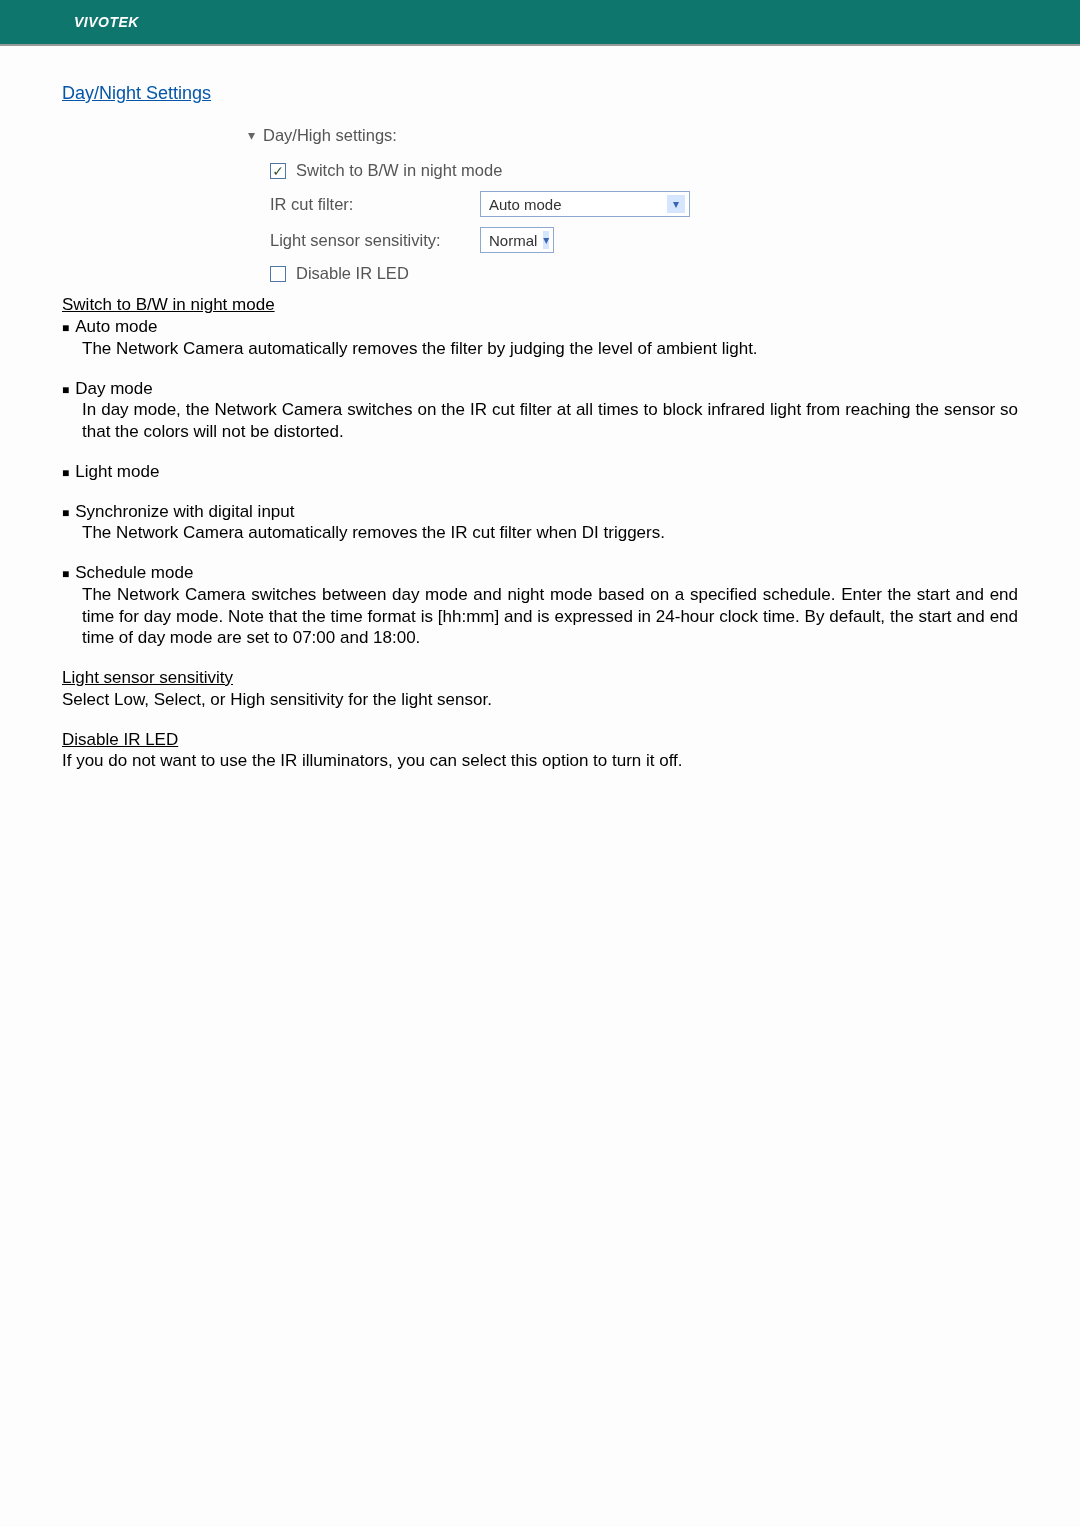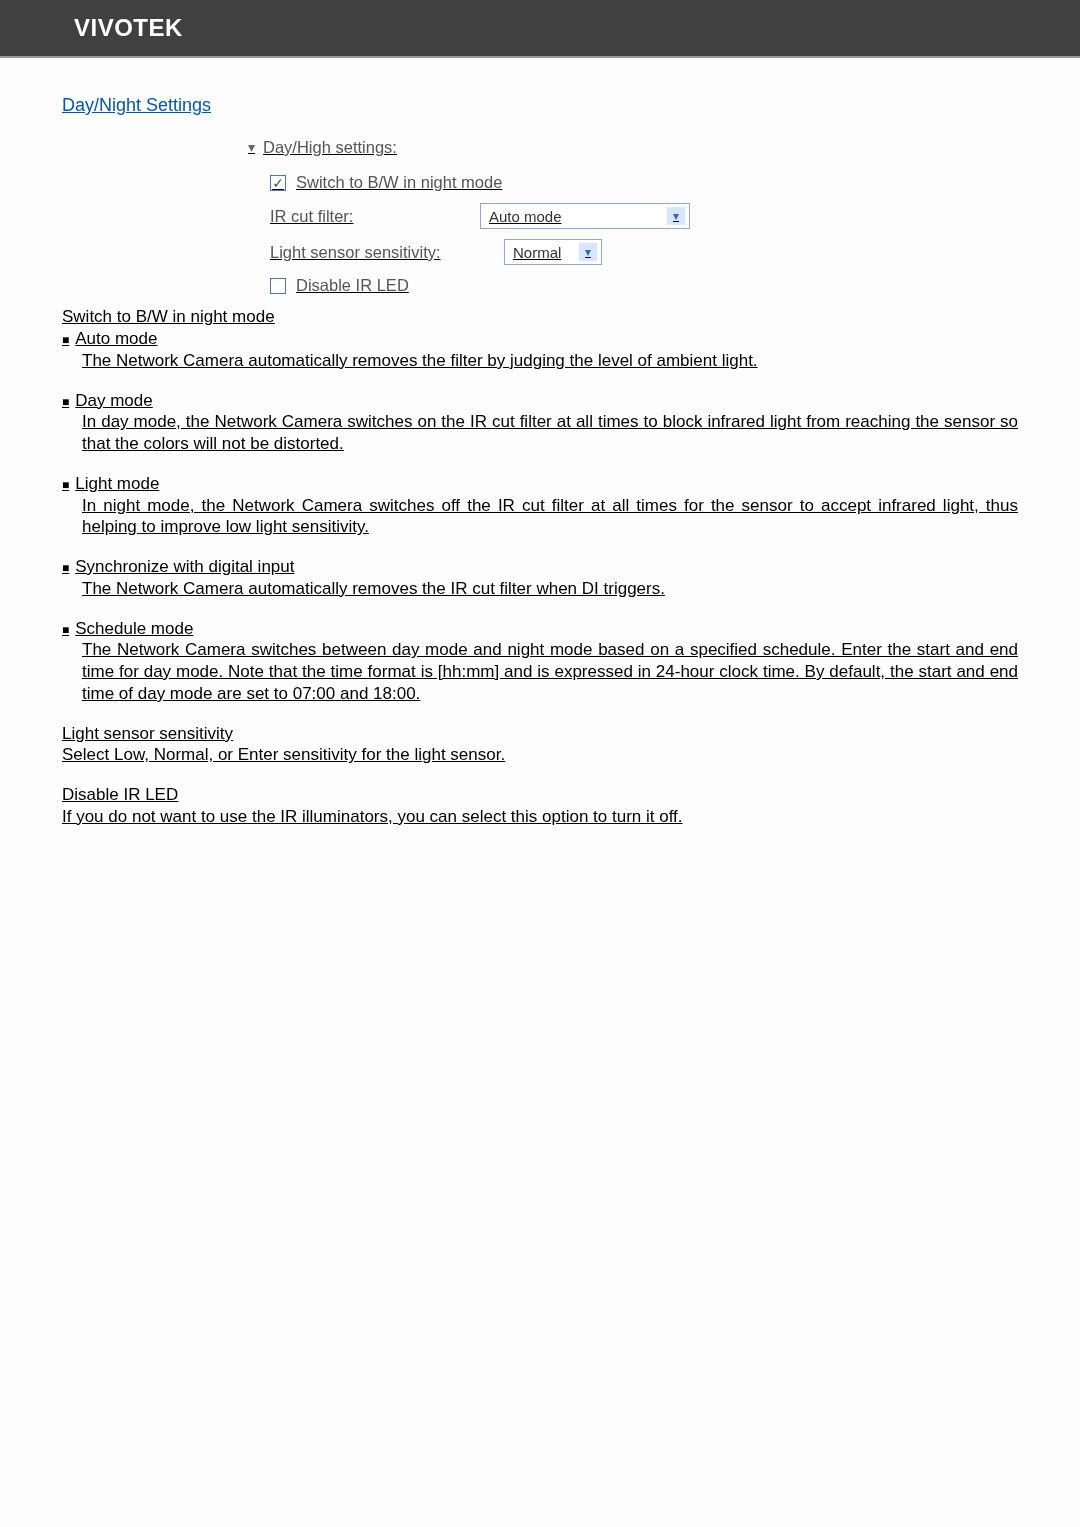--- a/index.html
+++ b/index.html
@@ -4,37 +4,37 @@
 <style>
   * { margin: 0; padding: 0; box-sizing: border-box; }
   body {
     font-family: Arial, Helvetica, sans-serif;
     background: #fdfdfd;
     width: 1080px;
     margin: 0 auto;
     color: #000;
   }
   .header-bar {
-    background: #404040;
+    background: #0f766e;
     color: #fff;
+    font-style: italic;
     font-weight: bold;
-    font-size: 24px;
+    font-size: 14px;
     padding: 14px 0 14px 74px;
     letter-spacing: 0.5px;
   }
   .hr-line {
     height: 2px;
     background: #999;
     margin-bottom: 36px;
   }
   .content {
     padding: 0 62px;
     font-size: 17px;
     line-height: 1.28;
-    text-decoration: underline;
   }
   .section-link {
     color: #0456a8;
     text-decoration: underline;
     font-size: 18px;
     display: block;
     margin-bottom: 20px;
   }
   .settings-block {
     margin-left: 186px;
@@ -56,21 +56,21 @@
   .select {
     display: inline-flex; align-items: center; justify-content: space-between;
     border: 1px solid #8fa8d0;
     background: #fff;
     color: #333;
     height: 26px;
     padding: 0 4px 0 8px;
     font-size: 15px;
   }
   .select.wide { width: 210px; }
-  .select.small { width: 98px; margin-left: 24px; }
+  .select.small { width: 74px; }
   .select .arrow {
     width: 18px; height: 18px;
     display: inline-flex; align-items: center; justify-content: center;
     background: #d7e6ff;
     color: #3a66b0;
     font-size: 12px;
     margin-left: 6px;
   }
   .para { margin-top: 6px; }
   .uline { text-decoration: underline; }
@@ -147,41 +147,40 @@
             <span class="sqbullet">■</span>
             <span>Day mode</span>
           </div>
         <div class="mode-desc">In day mode, the Network Camera switches on the IR cut filter at all times to block infrared light from reaching the sensor so that the colors will not be distorted.</div>
       </div>
       <div class="mode-item">
         <div class="mode-label">
             <span class="sqbullet">■</span>
             <span>Light mode</span>
           </div>
-        <div class="mode-desc">In night mode, the Network Camera switches off the IR cut filter at all times for the sensor to accept infrared light, thus helping to improve low light sensitivity.</div>
       </div>
       <div class="mode-item">
         <div class="mode-label">
             <span class="sqbullet">■</span>
             <span>Synchronize with digital input</span>
           </div>
         <div class="mode-desc">The Network Camera automatically removes the IR cut filter when DI triggers.</div>
       </div>
       <div class="mode-item">
         <div class="mode-label">
             <span class="sqbullet">■</span>
             <span>Schedule mode</span>
           </div>
         <div class="mode-desc">The Network Camera switches between day mode and night mode based on a specified schedule. Enter the start and end time for day mode. Note that the time format is [hh:mm] and is expressed in 24-hour clock time. By default, the start and end time of day mode are set to 07:00 and 18:00.</div>
       </div>
     </div>
 
     <div>
       <div class="uline">Light sensor sensitivity</div>
-      <div class="body-text">Select Low, Normal, or Enter sensitivity for the light sensor.</div>
+      <div class="body-text">Select Low, Select, or High sensitivity for the light sensor.</div>
     </div>
 
     <div>
       <div class="uline">Disable IR LED</div>
       <div class="body-text">If you do not want to use the IR illuminators, you can select this option to turn it off.</div>
     </div>
   </div>
 
   <div class="footer-wrap">
     

